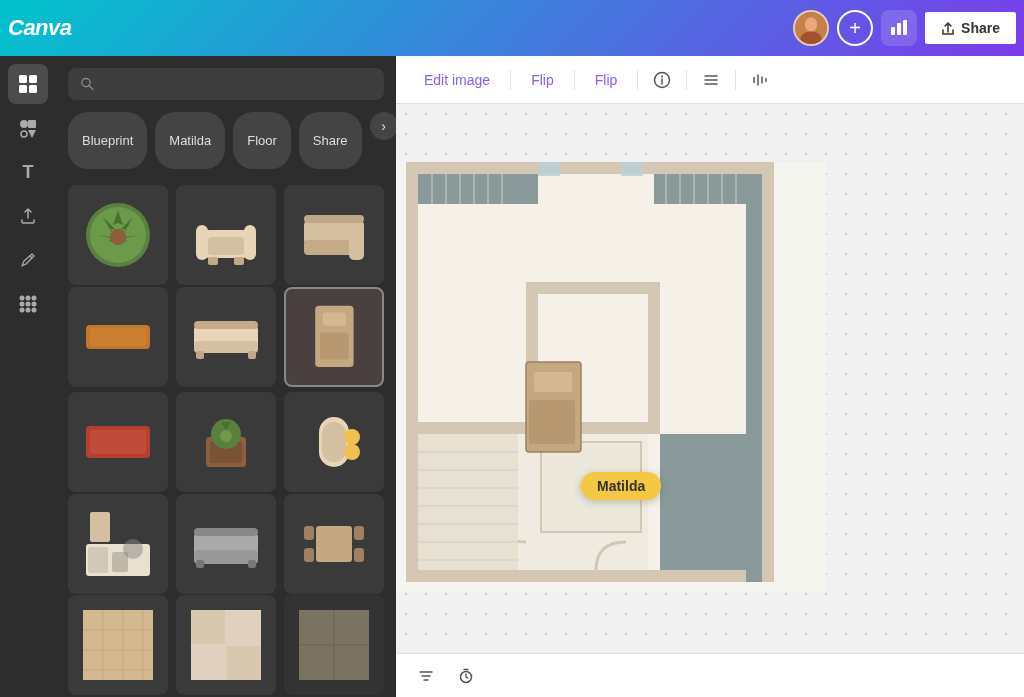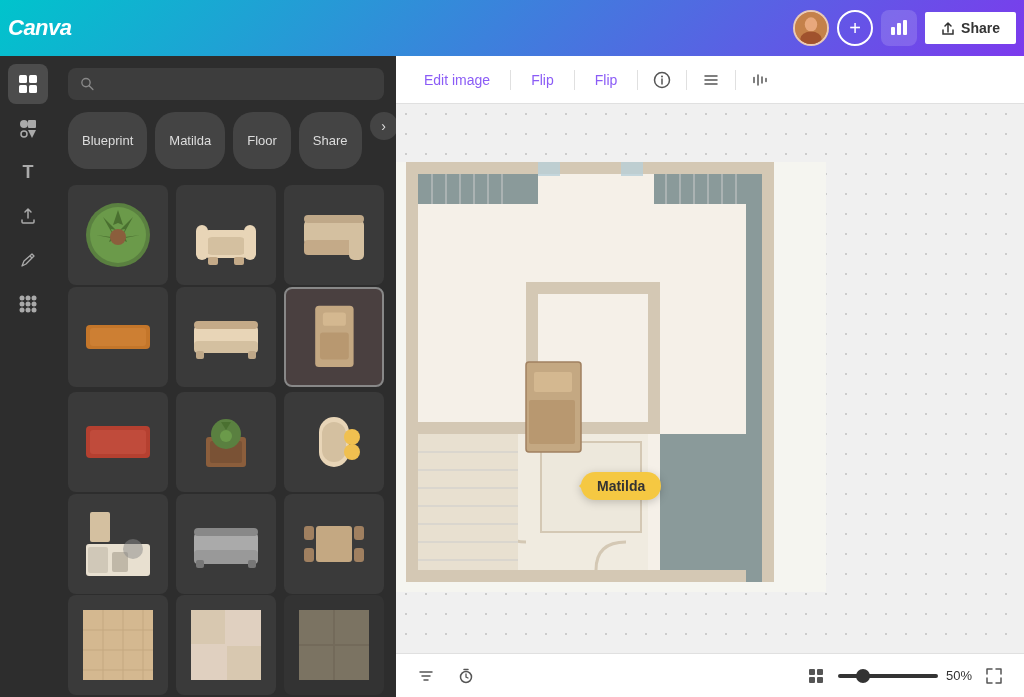--- a/index.html
+++ b/index.html
@@ -519,32 +519,15 @@
           </svg>
         </button>
         <button class="bottom-icon-btn">
           <svg width="16" height="16" viewBox="0 0 16 16" fill="none">
             <circle cx="8" cy="9" r="5.5" stroke="#555" stroke-width="1.5"></circle>
             <path d="M8 6v3l2 1" stroke="#555" stroke-width="1.3" stroke-linecap="round"></path>
             <path d="M6 1.5h4" stroke="#555" stroke-width="1.5" stroke-linecap="round"></path>
           </svg>
         </button>
       </div>
-      <div class="bottom-right">
-        <button class="bottom-icon-btn">
-          <svg width="16" height="16" viewBox="0 0 16 16" fill="#555">
-            <rect x="1" y="1" width="6" height="6" rx="1"></rect>
-            <rect x="9" y="1" width="6" height="6" rx="1"></rect>
-            <rect x="1" y="9" width="6" height="6" rx="1"></rect>
-            <rect x="9" y="9" width="6" height="6" rx="1"></rect>
-          </svg>
-        </button>
-        <input type="range" class="zoom-slider" min="10" max="200" value="50" style="">
-        <span class="zoom-label">50%</span>
-        <button class="bottom-icon-btn fullscreen-btn">
-          <svg width="16" height="16" viewBox="0 0 16 16" fill="none">
-            <path d="M1 1h5M1 1v5M15 1h-5M15 1v5M1 15h5M1 15v-5M15 15h-5M15 15v-5" stroke="#555" stroke-width="1.5" stroke-linecap="round"></path>
-          </svg>
-        </button>
-      </div>
     </div>
   </div>
 </div>
 
 </body></html>

